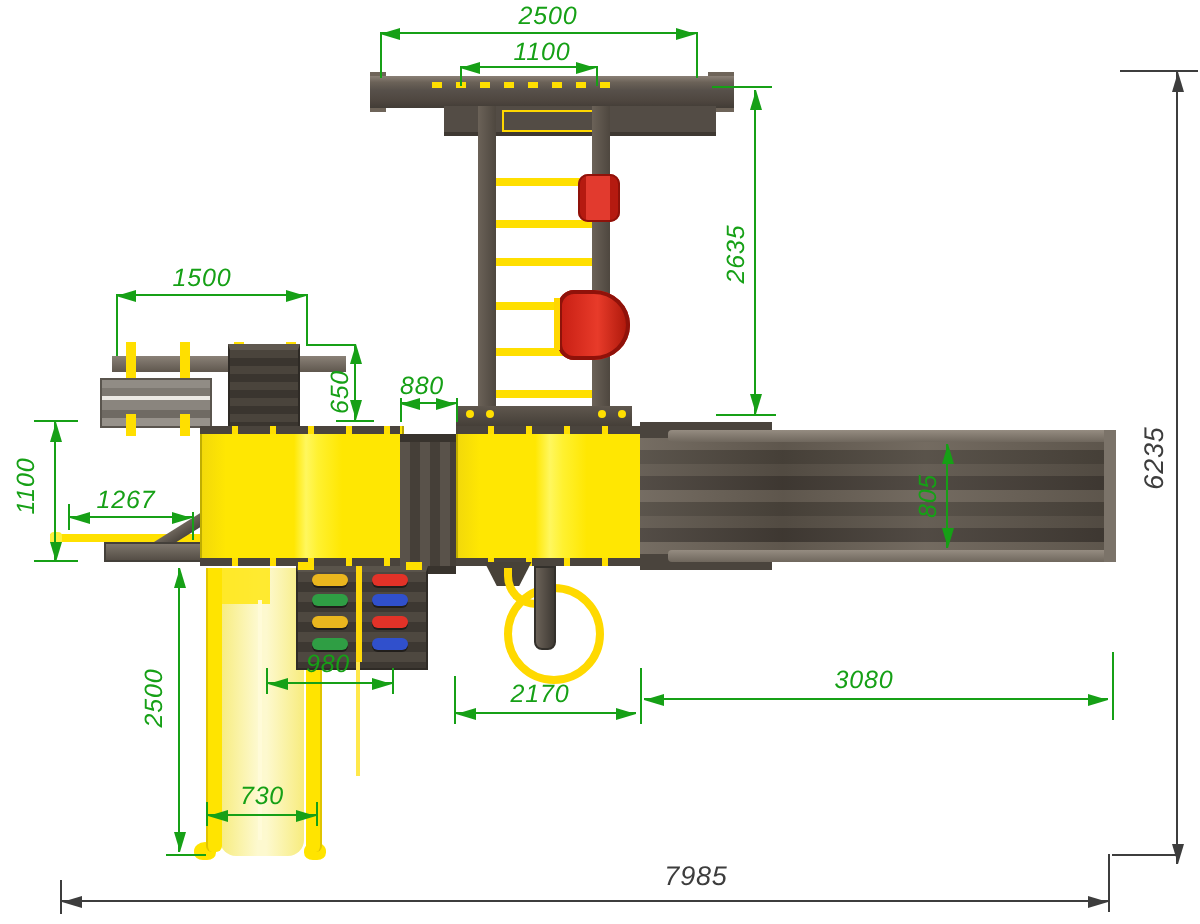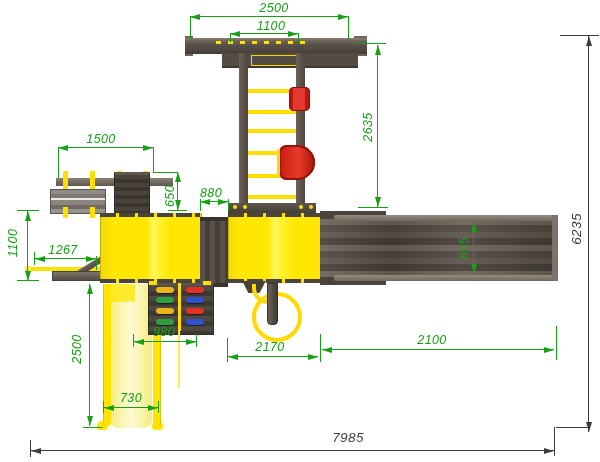--- a/index.html
+++ b/index.html
@@ -272,21 +272,21 @@
   <div class="lv" style="left:103px;top:401px;height:12px"></div>
   <div class="lv" style="left:158px;top:401px;height:12px"></div>
 
   <span class="lb" id="d1360-lbl">2170</span>
   <div class="lh" style="left:228px;top:356px;width:90px"></div>
   <div class="a al" style="left:228px;top:354px"></div>
   <div class="a ar" style="left:308px;top:354px"></div>
   <div class="lv" style="left:227px;top:338px;height:24px"></div>
   <div class="lv" style="left:320px;top:334px;height:28px"></div>
 
-  <span class="lb" id="d3670-lbl">2100</span>
+  <span class="lb" id="d3670-lbl">3080</span>
   <div class="lh" style="left:322px;top:349px;width:232px"></div>
   <div class="a al" style="left:322px;top:347px"></div>
   <div class="a ar" style="left:544px;top:347px"></div>
   <div class="lv" style="left:556px;top:326px;height:34px"></div>
 
   <span class="lb rot" id="d805-lbl">805</span>
   <div class="lv" style="left:473px;top:222px;height:52px"></div>
   <div class="a au" style="left:471px;top:222px"></div>
   <div class="a ad" style="left:471px;top:264px"></div>
 

